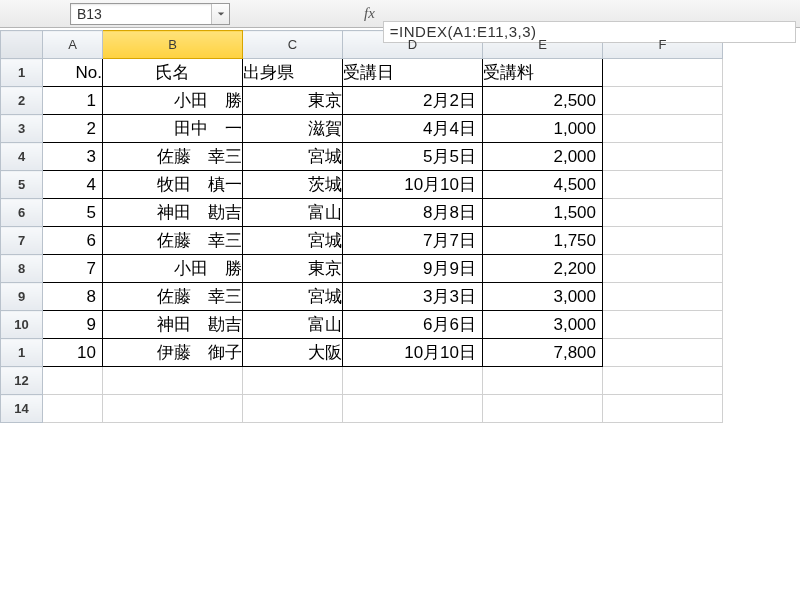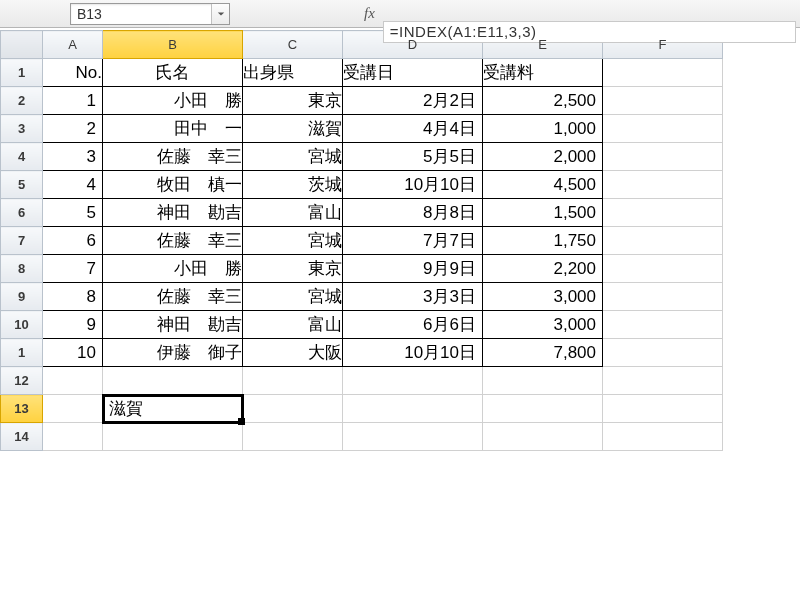--- a/index.html
+++ b/index.html
@@ -211,29 +211,20 @@
       <tr>
         <th class="rh">12</th>
         <td></td>
         <td></td>
         <td></td>
         <td></td>
         <td></td>
         <td></td>
       </tr>
       <tr>
-        <th class="rh sel">13</th>
-        <td></td>
-        <td class="sel-cell">滋賀</td>
-        <td></td>
-        <td></td>
-        <td></td>
-        <td></td>
-      </tr>
-      <tr>
         <th class="rh">14</th>
         <td></td>
         <td></td>
         <td></td>
         <td></td>
         <td></td>
         <td></td>
       </tr>
     </tbody>
 </table>

